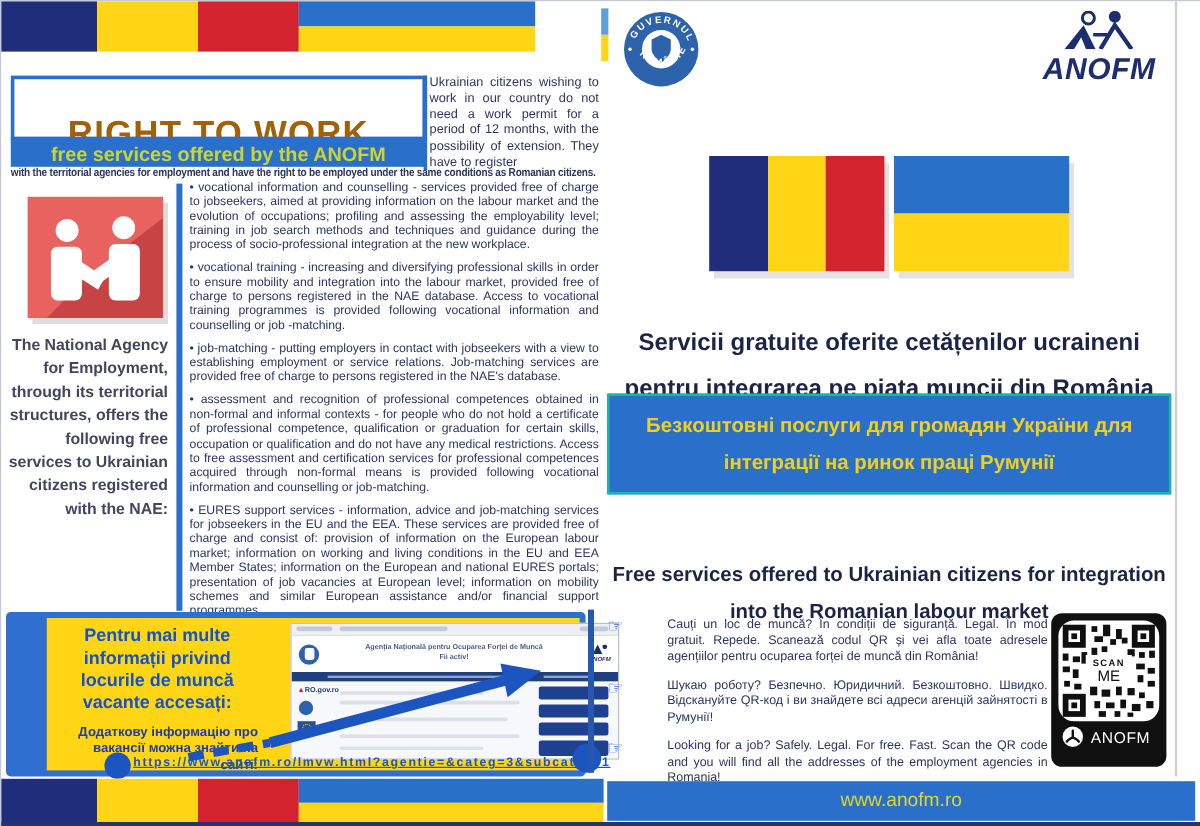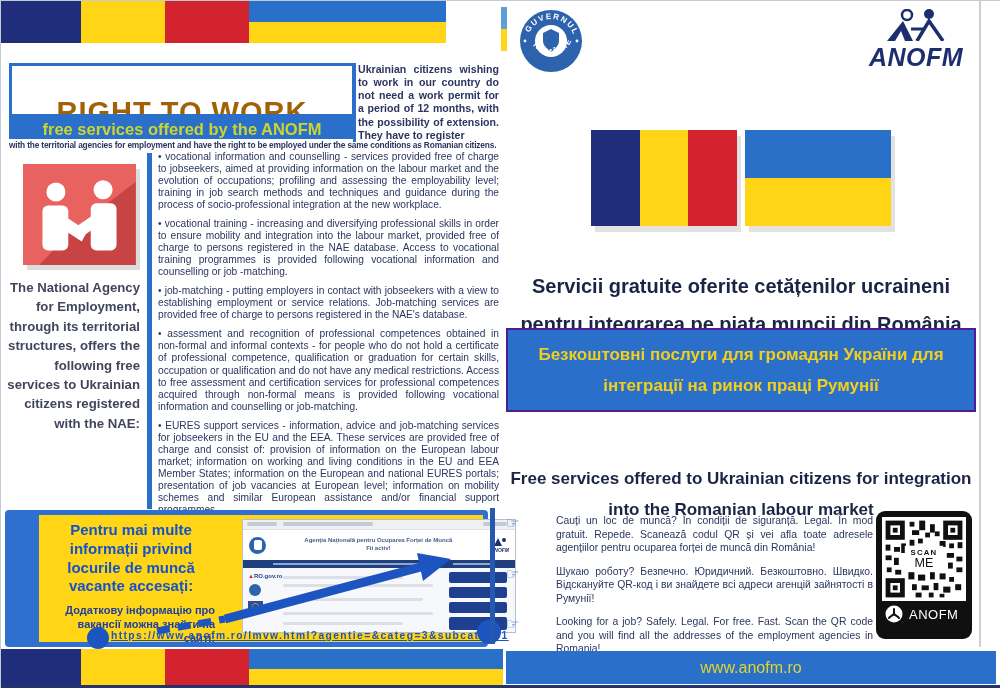--- a/index.html
+++ b/index.html
@@ -8,21 +8,21 @@
   .abs{position:absolute;}
   
   .st-navy{background:#1f2d7b;} .st-yel{background:#ffd516;} .st-red{background:#d2232e;} .st-uab{background:#2970c8;}
   
   .hdr-box{left:8px;top:62px;width:340px;height:48px;border:3px solid #2a6fc9;background:#fff;
            display:flex;align-items:center;justify-content:center;}
   .hdr-title{font-size:29px;font-weight:bold;color:#a16207;letter-spacing:1px;
              border-bottom:3px solid #2667b8;padding:0 6px 1px;margin-top:48px;}
   .hdr-bar{left:8px;top:113px;width:346px;height:25px;background:#2a6fc9;display:flex;align-items:flex-end;justify-content:center;}
   .hdr-sub{font-size:16.5px;font-weight:bold;color:#ccd52f;}
-  .intro-side{left:357px;top:62px;width:141px;font-size:10.6px;font-weight:700;color:#2b3560;
+  .intro-side{left:357px;top:62px;width:141px;font-size:10.6px;font-weight:400;color:#2b3560;
               text-align:justify;line-height:1.24;}
   .vline{background:#2a6fc9;}
   .intro-cont{left:8px;top:138px;width:560px;font-size:9.6px;font-weight:600;color:#2b3560;
               white-space:nowrap;letter-spacing:-0.2px;transform:scaleX(.87);transform-origin:left top;}
   
   .handshake{left:22px;top:163px;width:113px;height:101px;background:#e8625f;box-shadow:4px 5px 0 rgba(120,120,120,.25);}
   .sidebar-txt{left:6px;top:277px;width:133px;font-size:13.2px;font-weight:bold;color:#41465c;
                text-align:right;line-height:1.47;}
   
   .bullets{left:157px;top:150px;width:341px;height:360px;overflow:hidden;}
@@ -62,31 +62,31 @@
             font-size:14px;line-height:1.35;font-weight:500;}
   .anofm-logo{left:860px;top:8px;width:110px;text-align:center;}
   .anofm-word{font-size:25px;font-weight:bold;font-style:italic;color:#1c2e6e;letter-spacing:.5px;line-height:1;}
   .flag{top:129px;height:96px;box-shadow:4px 6px 0 rgba(150,150,150,.28);}
   .flag-ro{left:590px;width:146px;display:flex;}
   .flag-ro i{flex:1;}
   .flag-ua{left:744px;width:146px;}
   .flag-ua .b{height:48px;background:#2970c8;} .flag-ua .y{height:48px;background:#ffd516;}
   .title-navy{left:506px;width:468px;text-align:center;font-weight:bold;color:#1b2444;}
   .title-ro{top:266px;font-size:20px;line-height:1.92;}
-  .banner-uk{left:505px;top:327px;width:470px;height:84px;background:#2a6fc9;border:2px solid #4c1d95;
+  .banner-uk{left:505px;top:327px;width:470px;height:84px;background:#2a6fc9;border:2px solid #14b8a6;
              box-sizing:border-box;display:flex;align-items:center;justify-content:center;text-align:center;}
   .banner-uk span{font-size:17px;font-weight:bold;color:#f2cf1b;line-height:1.85;padding:0 14px;}
   .title-en{top:422px;font-size:17px;line-height:1.85;margin-top:40px;}
   .rbullets{left:505px;top:513px;width:367px;}
   .rbullet{display:flex;gap:6px;margin-bottom:10px;}
   .rbullet .hand{flex:0 0 16px;font-size:15px;color:#2f6fd0;line-height:1;margin-top:1px;}
   .rbullet .txt{text-align:justify;font-size:10.4px;line-height:1.3;color:#2b3560;font-weight:500;margin-left:28px;}
   
   .qr-block{left:875px;top:510px;width:96px;height:128px;background:#101010;border-radius:9px;padding:6px;box-sizing:border-box;}
-  .qr-white{width:84px;height:84px;background:#fff;border-radius:0;}
+  .qr-white{width:84px;height:84px;background:#fff;border-radius:13px;}
   .qr-foot{height:26px;display:flex;align-items:center;gap:6px;padding-left:3px;}
   .qr-label{color:#fff;font-size:13px;font-weight:500;letter-spacing:.5px;}
   
   .foot-bar{left:505px;top:650px;width:490px;height:33px;background:#2a6fc9;display:flex;align-items:center;justify-content:center;}
   .foot-url{font-size:16px;font-weight:normal;color:#dcd72f;}
   .fold-line{left:978px;top:0;width:2px;height:646px;background:#cfcfcf;}
   .bottom-strip{left:0;top:684px;width:1000px;height:4px;background:#26346d;}
 </style>
 </head>
 <body>

